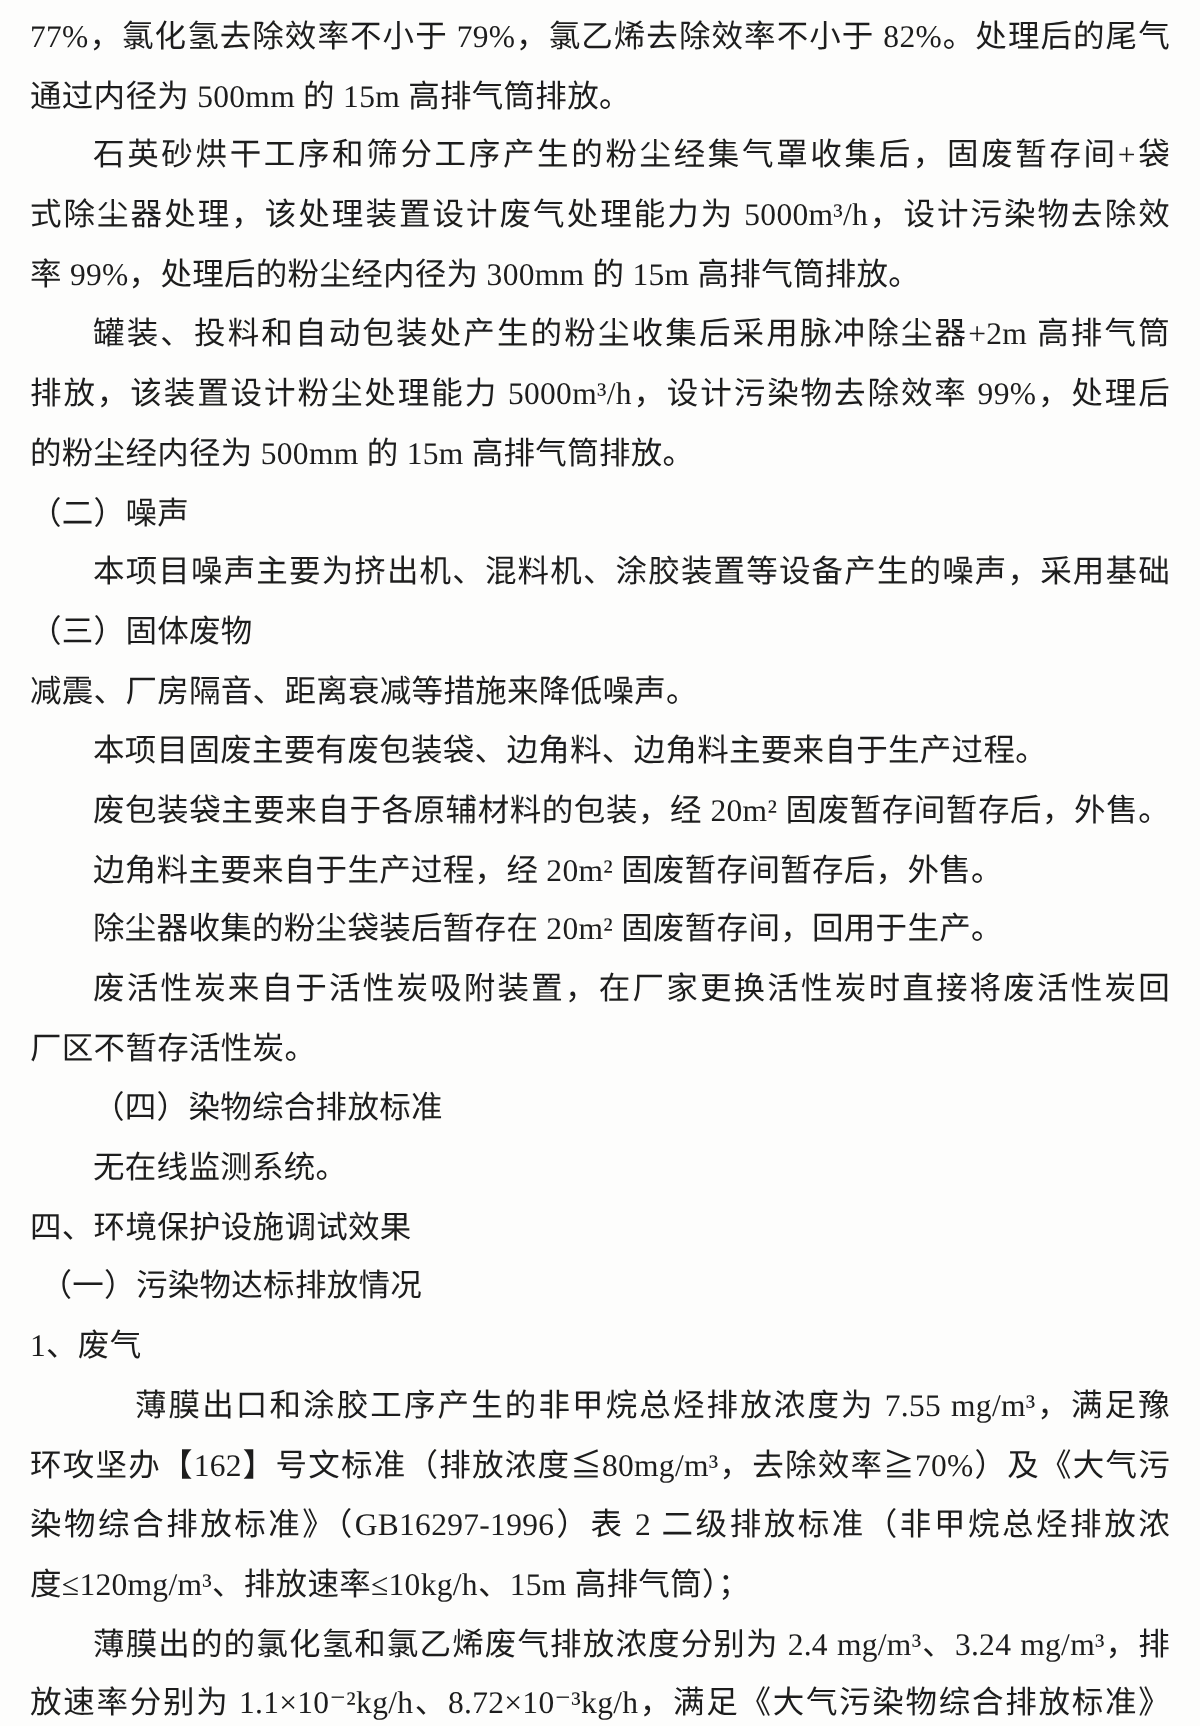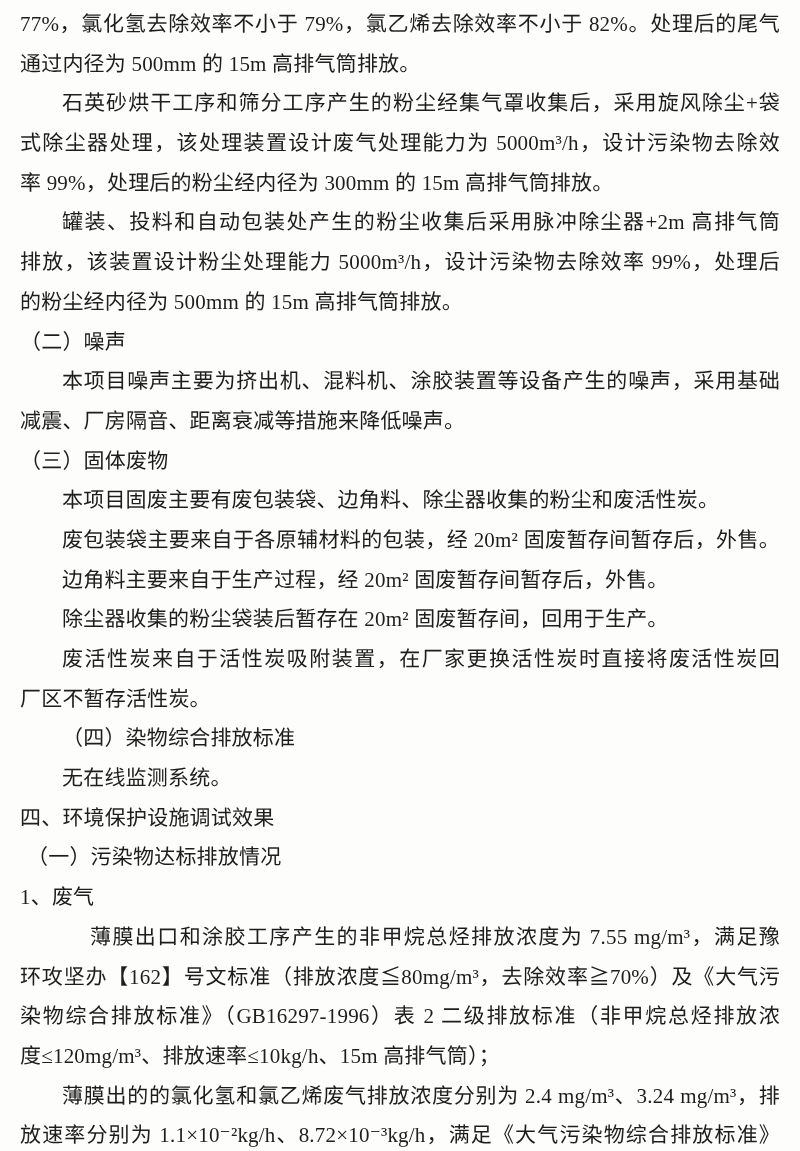--- a/index.html
+++ b/index.html
@@ -36,31 +36,31 @@
     text-align-last: justify;
   }
 </style>
 </head>
 <body>
 
 <div class="page">
   <div class="doc-body" id="doc-body">
       <div class="line fill" style="padding-left: 0px;">77%，氯化氢去除效率不小于 79%，氯乙烯去除效率不小于 82%。处理后的尾气</div>
       <div class="line" style="padding-left: 0px;">通过内径为 500mm 的 15m 高排气筒排放。</div>
-      <div class="line fill" style="padding-left: 42px;">石英砂烘干工序和筛分工序产生的粉尘经集气罩收集后，采用旋风除尘+袋</div>
+      <div class="line fill" style="padding-left: 42px;">石英砂烘干工序和筛分工序产生的粉尘经集气罩收集后，固废暂存间+袋</div>
       <div class="line fill" style="padding-left: 0px;">式除尘器处理，该处理装置设计废气处理能力为 5000m³/h，设计污染物去除效</div>
       <div class="line" style="padding-left: 0px;">率 99%，处理后的粉尘经内径为 300mm 的 15m 高排气筒排放。</div>
       <div class="line fill" style="padding-left: 42px;">罐装、投料和自动包装处产生的粉尘收集后采用脉冲除尘器+2m 高排气筒</div>
       <div class="line fill" style="padding-left: 0px; font-family: Liberation Serif, serif;">排放，该装置设计粉尘处理能力 5000m³/h，设计污染物去除效率 99%，处理后</div>
       <div class="line" style="padding-left: 0px;">的粉尘经内径为 500mm 的 15m 高排气筒排放。</div>
       <div class="line" style="padding-left: 0px;">（二）噪声</div>
       <div class="line fill" style="padding-left: 42px;">本项目噪声主要为挤出机、混料机、涂胶装置等设备产生的噪声，采用基础</div>
+      <div class="line" style="padding-left: 0px;">（三）固体废物</div>
       <div class="line" style="padding-left: 0px;">减震、厂房隔音、距离衰减等措施来降低噪声。</div>
-      <div class="line" style="padding-left: 0px;">（三）固体废物</div>
-      <div class="line" style="padding-left: 42px;">本项目固废主要有废包装袋、边角料、除尘器收集的粉尘和废活性炭。</div>
+      <div class="line" style="padding-left: 42px;">本项目固废主要有废包装袋、边角料、边角料主要来自于生产过程。</div>
       <div class="line fill" style="padding-left: 42px;">废包装袋主要来自于各原辅材料的包装，经 20m² 固废暂存间暂存后，外售。</div>
       <div class="line" style="padding-left: 42px;">边角料主要来自于生产过程，经 20m² 固废暂存间暂存后，外售。</div>
       <div class="line" style="padding-left: 42px;">除尘器收集的粉尘袋装后暂存在 20m² 固废暂存间，回用于生产。</div>
       <div class="line fill" style="padding-left: 42px;">废活性炭来自于活性炭吸附装置，在厂家更换活性炭时直接将废活性炭回收，</div>
       <div class="line" style="padding-left: 0px;">厂区不暂存活性炭。</div>
       <div class="line" style="padding-left: 42px;">（四）染物综合排放标准</div>
       <div class="line" style="padding-left: 42px;">无在线监测系统。</div>
       <div class="line" style="padding-left: 0px;">四、环境保护设施调试效果</div>
       <div class="line" style="padding-left: 7px;">（一）污染物达标排放情况</div>
       <div class="line" style="padding-left: 0px;">1、废气</div>

